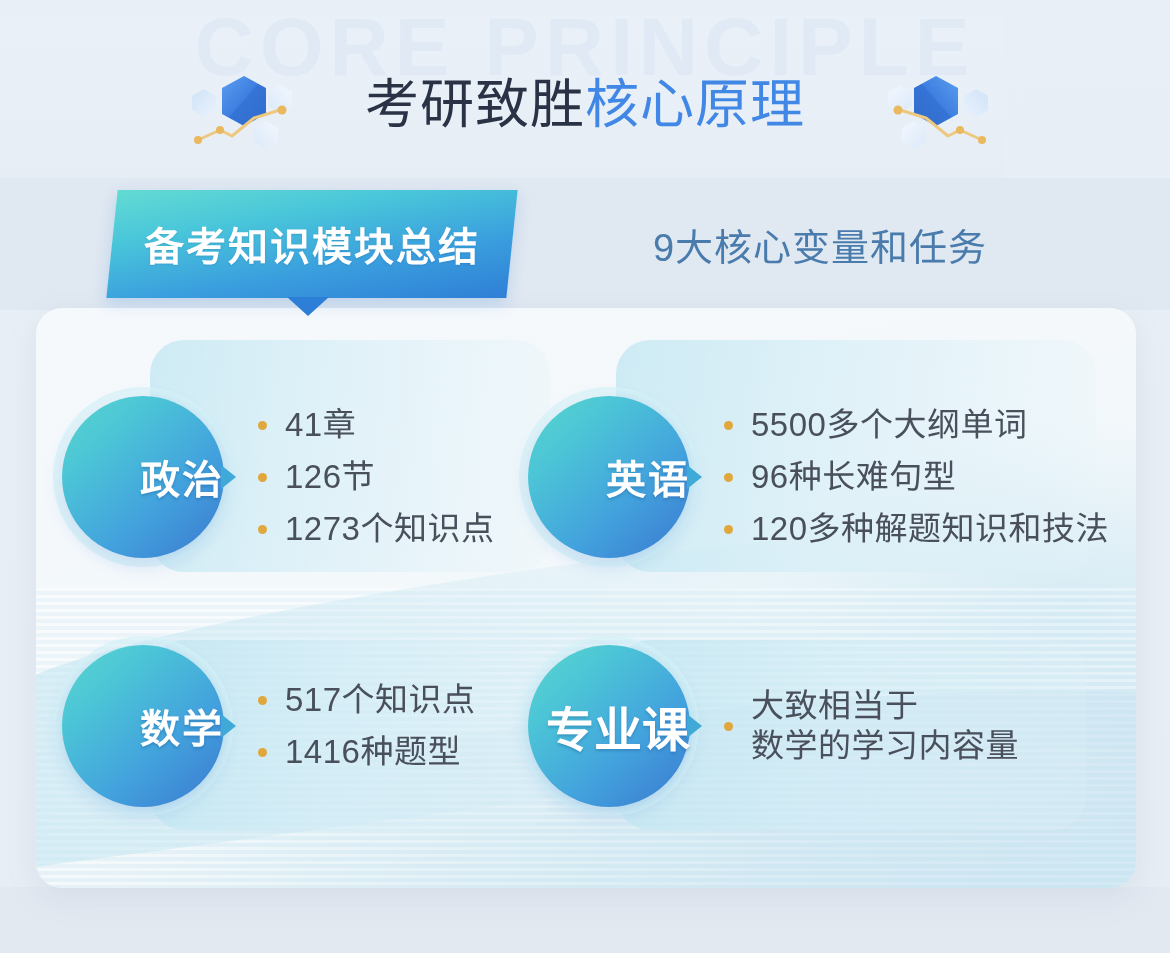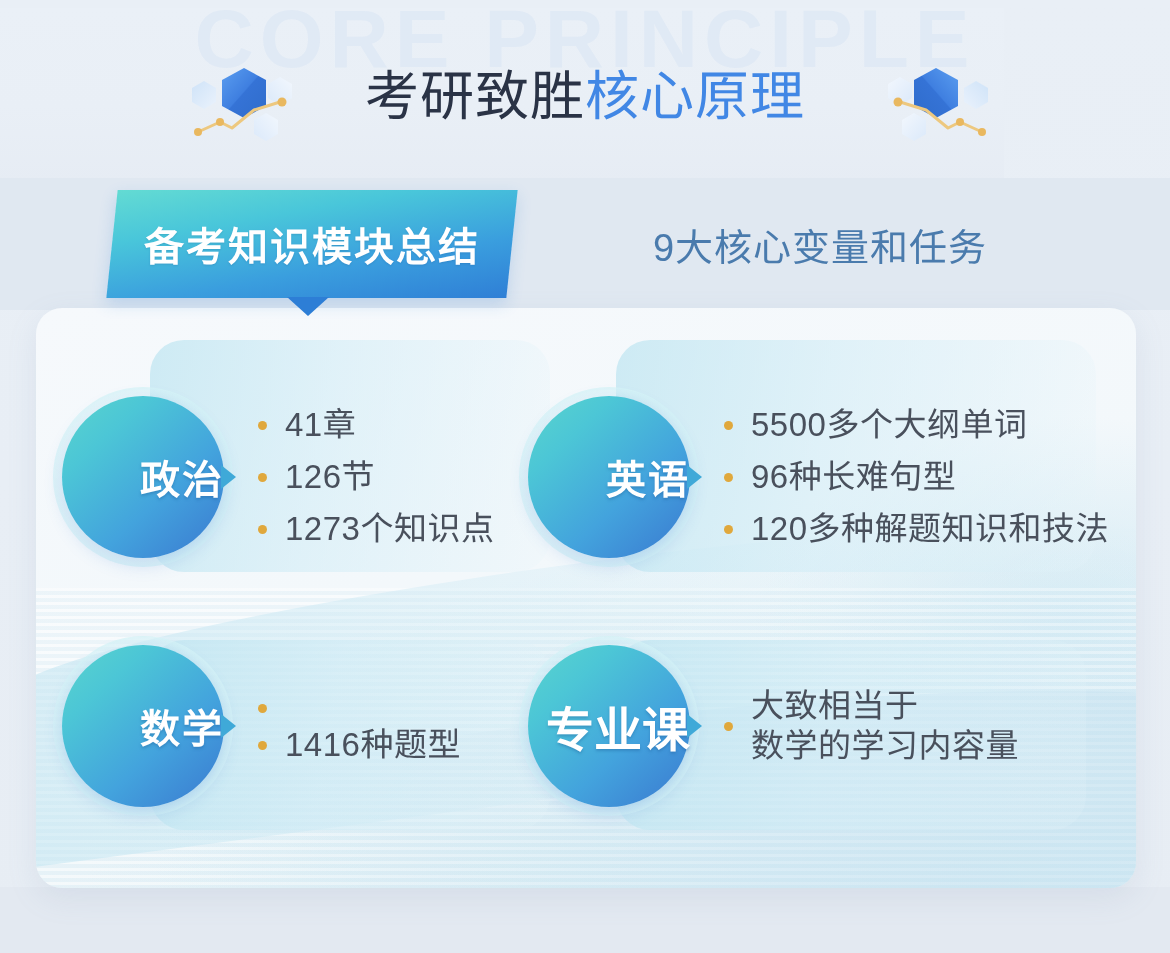--- a/index.html
+++ b/index.html
@@ -19,21 +19,21 @@
     position: relative;
     width: 1170px;
     height: 953px;
     overflow: hidden;
     background: linear-gradient(180deg, #e9eff6 0%, #e7edf4 100%);
   }
 
   
   .header {
     position: absolute;
-    left: 0; top: 8px;
+    left: 0; top: 16px;
     width: 1004px; height: 178px;
     background: linear-gradient(180deg, #eaf0f7 0%, #e9eff6 55%, #e6ecf4 100%);
     overflow: hidden;
   }
   .header-watermark {
     position: absolute;
     left: 0; top: -16px;
     width: 1170px;
     text-align: center;
     font-size: 82px;
@@ -415,20 +415,21 @@
     <div class="circle-wrap">
       <div class="circle-halo"></div>
       <div class="circle">
         <span class="circle-label">数学</span>
       </div>
       <div class="circle-nub"></div>
     </div>
     <div class="bullets">
       <div class="bullet-row">
         <span class="bullet-dot"></span>
+        <span class="bullet-text">517个知识点</span>
       </div>
       <div class="bullet-row">
         <span class="bullet-dot"></span>
         <span class="bullet-text">1416种题型</span>
       </div>
     </div>
   </div>
 
   <div class="subject s-major">
     <div class="circle-wrap">

